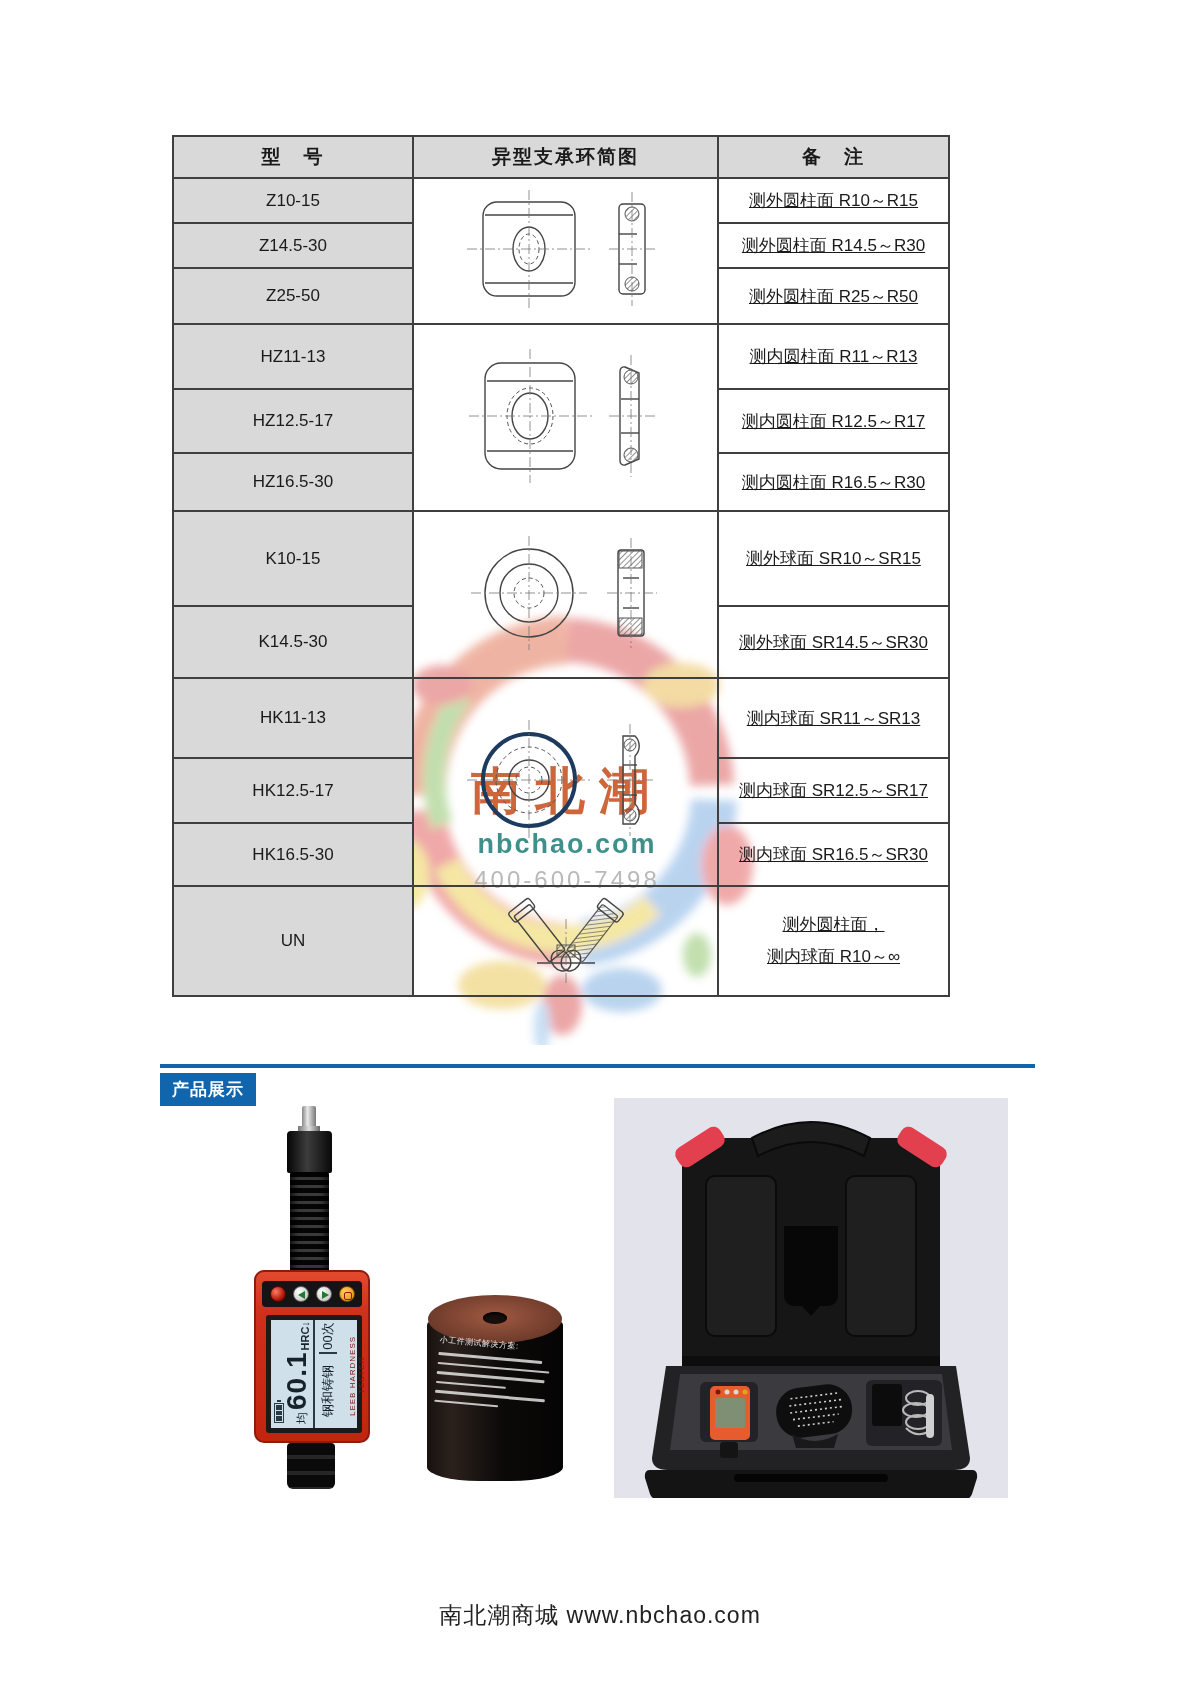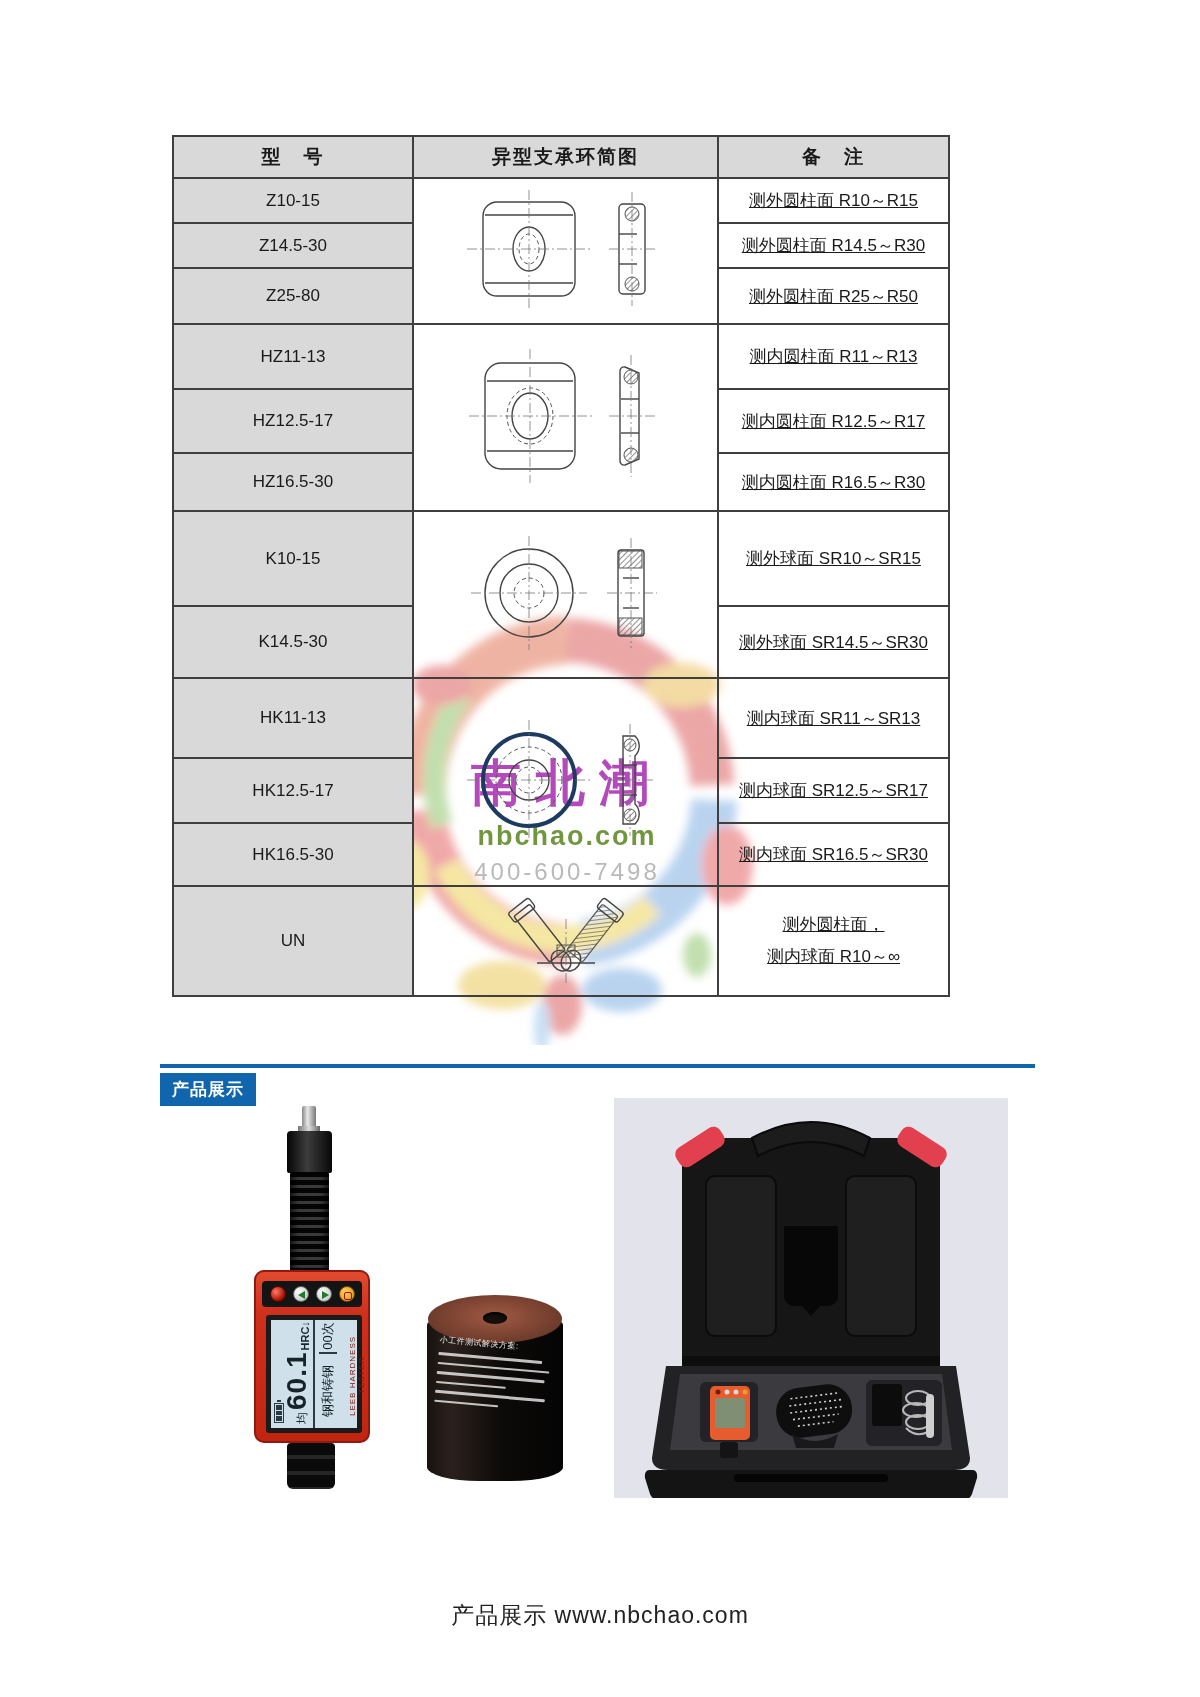--- a/index.html
+++ b/index.html
@@ -3,22 +3,22 @@
 <meta charset="utf-8">
 <style>
   * { margin:0; padding:0; box-sizing:border-box; }
   body { background:#ffffff; font-family:"Liberation Sans","DejaVu Sans",sans-serif; }
   .page { position:relative; width:1200px; height:1697px; background:#ffffff; overflow:hidden; }
 
   
   .watermark { position:absolute; left:352px; top:565px; width:430px; height:480px; z-index:1; pointer-events:none; }
   .watermark svg { position:absolute; left:0; top:0; }
   .wm-text { position:absolute; left:0; right:0; top:185px; text-align:center; opacity:.8; }
-  .wm-brand { font-size:50px; font-weight:bold; color:#a21caf; letter-spacing:14px; text-shadow:0 0 2px rgba(255,255,255,.8); }
-  .wm-domain { font-size:27px; font-weight:bold; color:#4d7c0f; margin-top:4px; letter-spacing:2px; }
+  .wm-brand { font-size:50px; font-weight:bold; color:#c2410c; letter-spacing:14px; text-shadow:0 0 2px rgba(255,255,255,.8);margin-top:8px; }
+  .wm-domain { font-size:27px; font-weight:bold; color:#0f766e; margin-top:4px; letter-spacing:2px; }
   .wm-phone { font-size:24px; color:#a8a8a8; margin-top:6px; letter-spacing:3px; }
 
   
   .spec-table { position:absolute; left:172px; top:135px; z-index:2; border-collapse:collapse; table-layout:fixed; width:776px; }
   .spec-table th, .spec-table td { border:2px solid #3f3f3f; text-align:center; vertical-align:middle; color:#1a1a1a; }
   .spec-table th { background:#d9d9d9; font-size:19px; font-weight:bold; height:42px; letter-spacing:2px; }
   .model-cell { background:#d9d9d9; font-size:17px; }
   .note-cell { font-size:17px; background:transparent;text-decoration:underline; }
   .diagram-cell { background:transparent; }
   .note-two-line { line-height:1.9; }
@@ -168,21 +168,21 @@
           <line class="ctr" x1="168" y1="63" x2="214" y2="63"></line>
         </svg>
       </td>
       <td class="note-cell">测外圆柱面 R10～R15</td>
     </tr>
     <tr style="height:45px">
       <td class="model-cell">Z14.5-30</td>
       <td class="note-cell">测外圆柱面 R14.5～R30</td>
     </tr>
     <tr style="height:56px">
-      <td class="model-cell">Z25-80</td>
+      <td class="model-cell">Z25-50</td>
       <td class="note-cell">测外圆柱面 R25～R50</td>
     </tr>
 
     <tr style="height:65px">
       <td class="model-cell">HZ11-13</td>
       <td class="diagram-cell" rowspan="3">
         <svg width="250" height="150" viewBox="0 0 250 150">
           <rect class="thin" x="44" y="22" width="90" height="106" rx="16"></rect>
           <line class="thin" x1="46" y1="40" x2="132" y2="40"></line>
           <line class="thin" x1="46" y1="110" x2="132" y2="110"></line>
@@ -402,15 +402,15 @@
             <path d="M292 330 q10 10 22 4"></path>
         </g>
         <rect x="312" y="296" width="8" height="44" rx="4" fill="#cfcfcf"></rect>
 
         <path d="M36 372 H358 Q364 372 363 380 L358 396 Q356 402 348 402 H46 Q38 402 36 396 L31 380 Q30 372 36 372 Z" fill="#141414"></path>
         <rect x="120" y="376" width="154" height="8" rx="4" fill="#050505"></rect>
       </svg>
     </div>
   </div>
 
-  <div class="footer">产品展示  www.nbchao.com</div>
+  <div class="footer">南北潮商城  www.nbchao.com</div>
 
 </div>
 
 </body></html>

